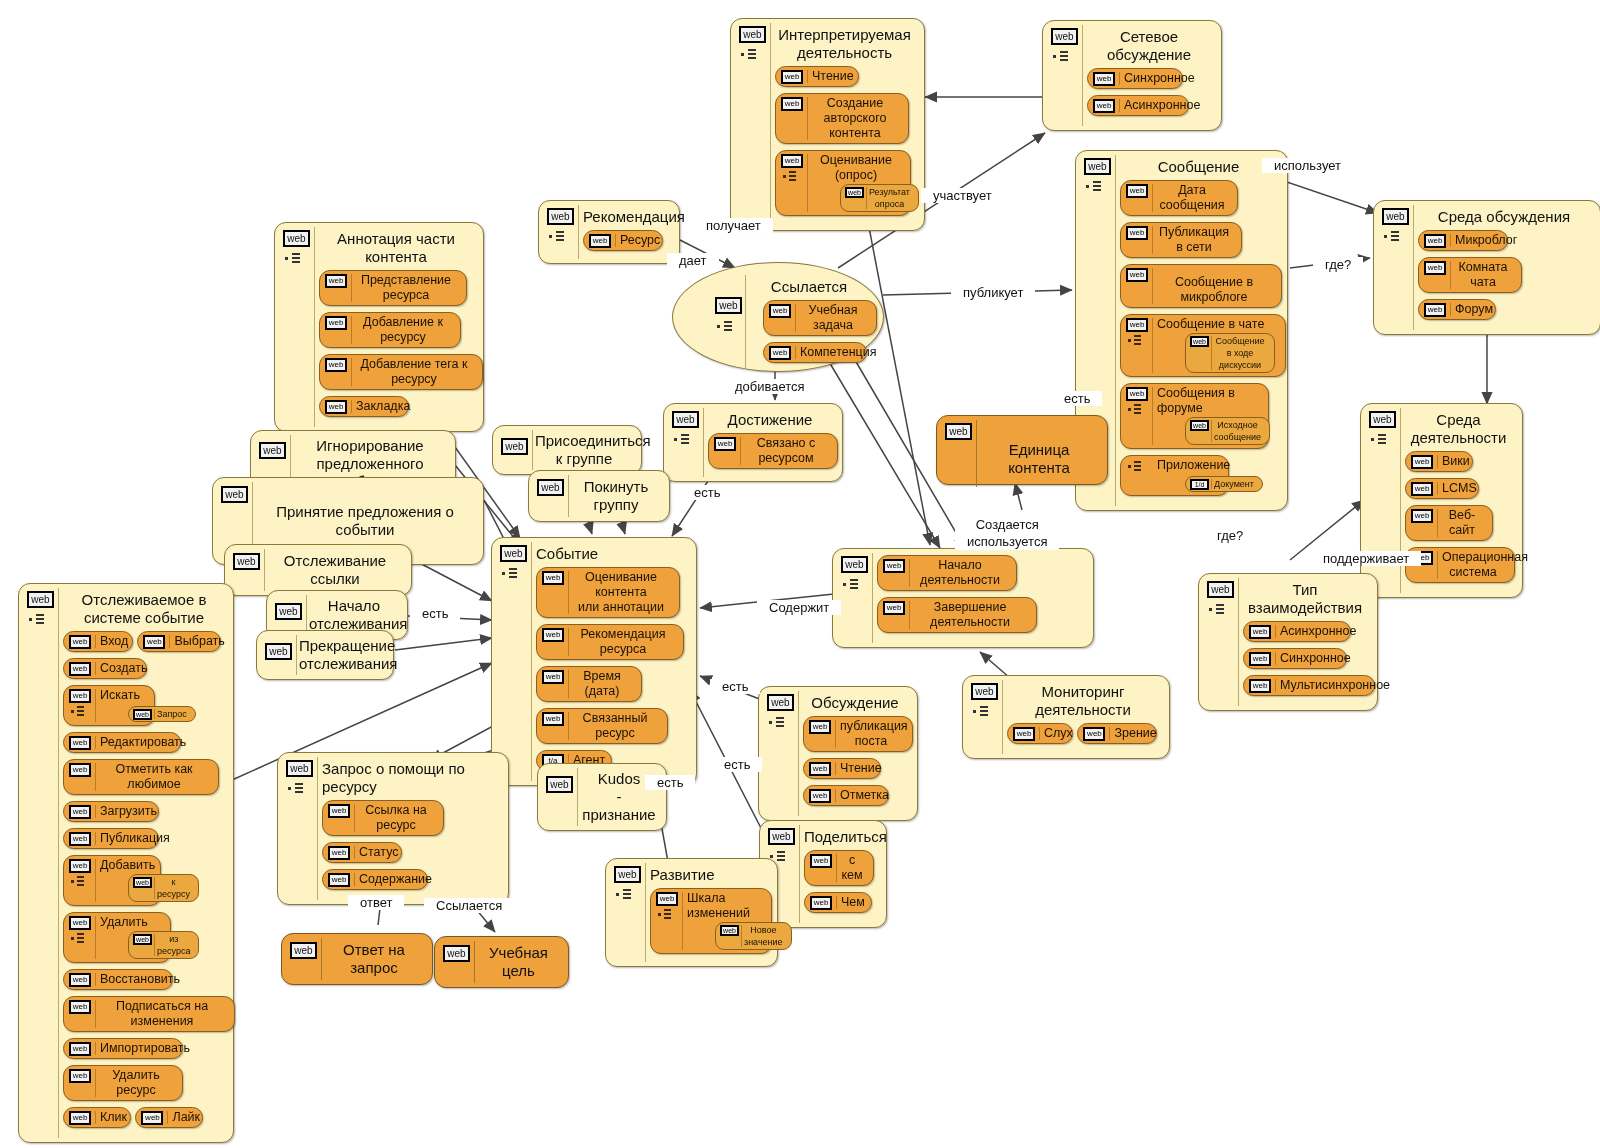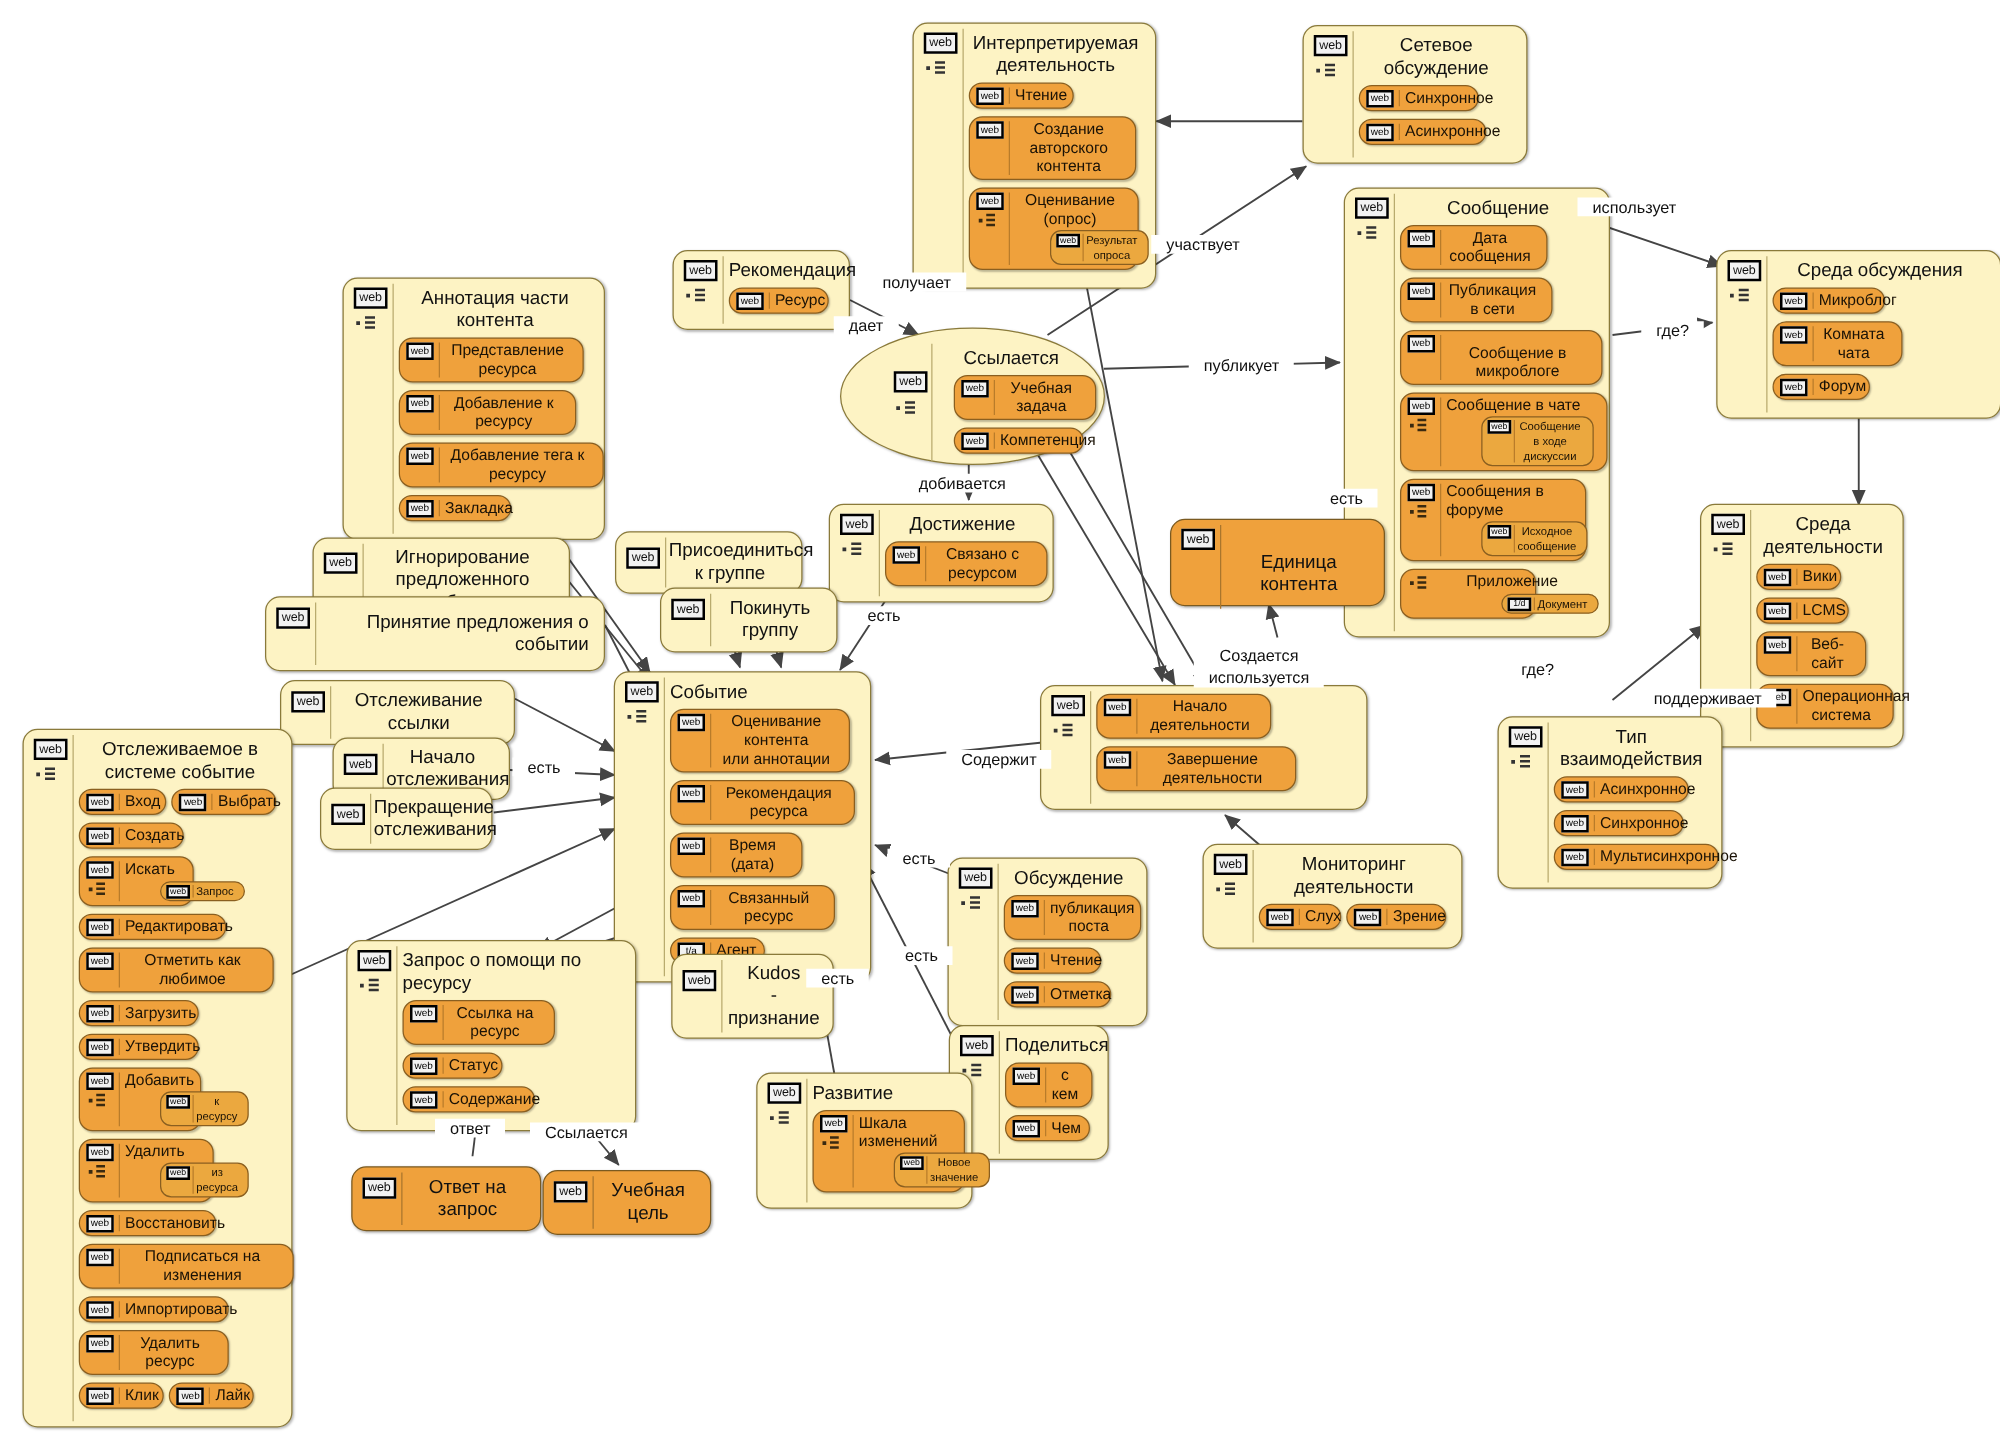--- a/index.html
+++ b/index.html
@@ -271,21 +271,21 @@
             <i class="l1"></i>
             <i class="l2"></i>
             <i class="l3"></i>
           </span>
         <span class="subpill">
           <span class="pchip">web</span>
           <span class="pvsep"></span>
           <span class="ptext">Исходное сообщение</span>
         </span>
       </div>
-      <div class="pill" style="width:109px;padding-left:52px;">
+      <div class="pill" style="width:109px;padding-left:36px;">
         <span class="ptext">Приложение</span>
         <span class="marks2" style="top:5px;">
             <i class="sq"></i>
             <i class="l1"></i>
             <i class="l2"></i>
             <i class="l3"></i>
           </span>
         <span class="subpill">
           <span class="pchip">1/d</span>
           <span class="pvsep"></span>
@@ -546,21 +546,21 @@
       <div class="vsep"></div>
       <div class="ntitle" style="margin:0;">Игнорирование
 предложенного события</div>
     </div>
   </div>
 
   <div class="node" style="left:212px;top:477px;width:272px;">
     <div class="nbody" style="padding:7px 8px 7px 42px;">
       <div class="chip" style="top:8px;">web</div>
       <div class="vsep"></div>
-      <div class="ntitle" style="margin:4px;text-align:right;">Принятие предложения о событии</div>
+      <div class="ntitle" style="margin:18px;">Принятие предложения о событии</div>
     </div>
   </div>
 
   <div class="node" style="left:492px;top:425px;width:150px;">
     <div class="nbody" style="padding:6px 8px 6px 42px;">
       <div class="chip" style="top:12px;">web</div>
       <div class="vsep"></div>
       <div class="ntitle" style="margin:0;">Присоединиться
 к группе</div>
     </div>
@@ -695,21 +695,21 @@
         <span class="ptext">Отметить как любимое</span>
       </div>
       <div class="pill" style="width:96px;">
         <span class="pchip">web</span>
         <span class="pvsep"></span>
         <span class="ptext">Загрузить</span>
       </div>
       <div class="pill" style="width:96px;">
         <span class="pchip">web</span>
         <span class="pvsep"></span>
-        <span class="ptext">Утвердить</span>
+        <span class="ptext">Публикация</span>
       </div>
       <div class="pill" style="width:98px;">
         <span class="pchip">web</span>
         <span class="pvsep"></span>
         <span class="ptext" style="text-align:left;">Добавить</span>
         <span class="marks2">
             <i class="sq"></i>
             <i class="l1"></i>
             <i class="l2"></i>
             <i class="l3"></i>

